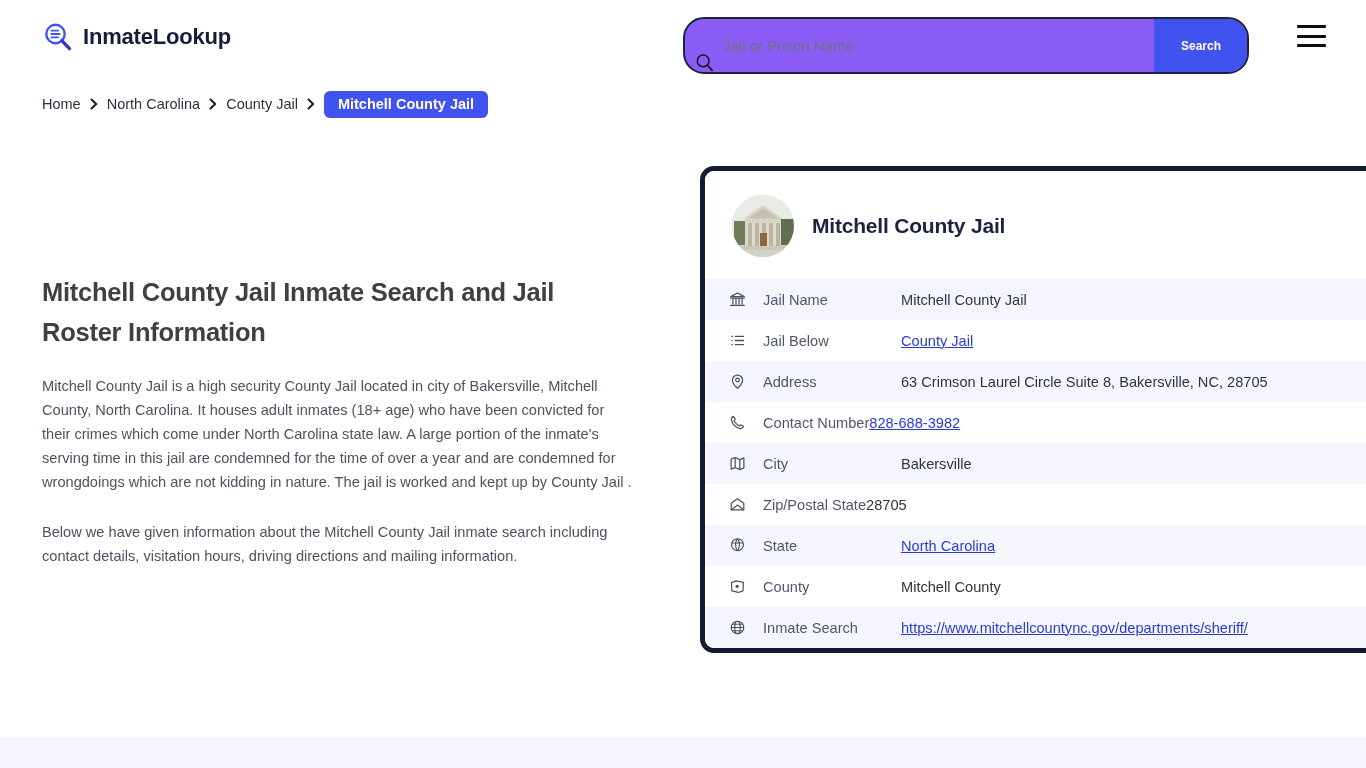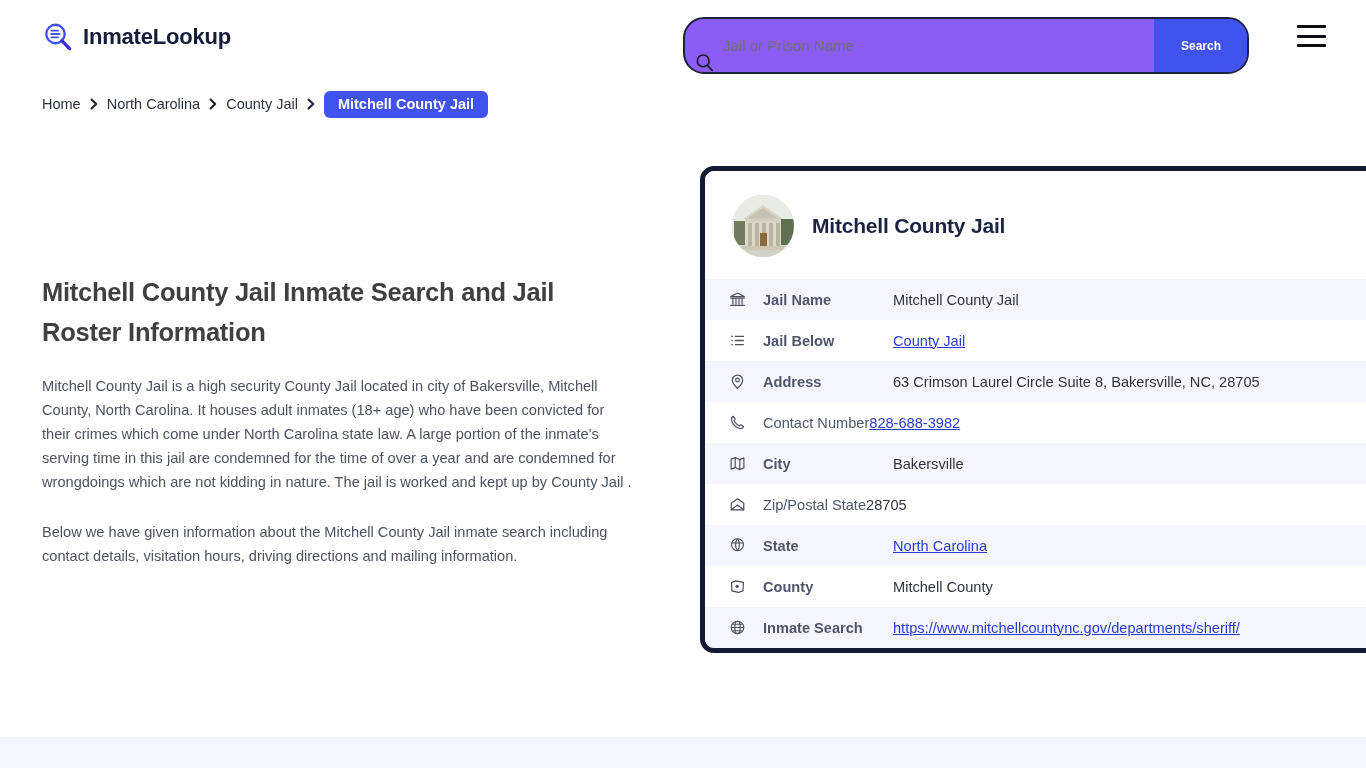--- a/index.html
+++ b/index.html
@@ -215,21 +215,21 @@
   .info-row .row-label {
     color: #50566a;
     white-space: nowrap;
     margin-right: 10px;
   }
   .info-row .row-value {
     color: #2f3340;
     white-space: nowrap;
     flex: 1 1 auto;
   }
-  .info-row .row-label.fixed { width: 130px; margin-right: 0; font-weight: bold; }
+  .info-row .row-label.fixed { width: 130px; margin-right: 8px; }
   .info-row .row-label.auto  { width: auto; margin-right: 0; }
   .info-row a.row-value {
     color: #2a3bd4;
     text-decoration: underline;
     cursor: pointer;
   }
 
   
   .bottom-band {
     position: absolute;

